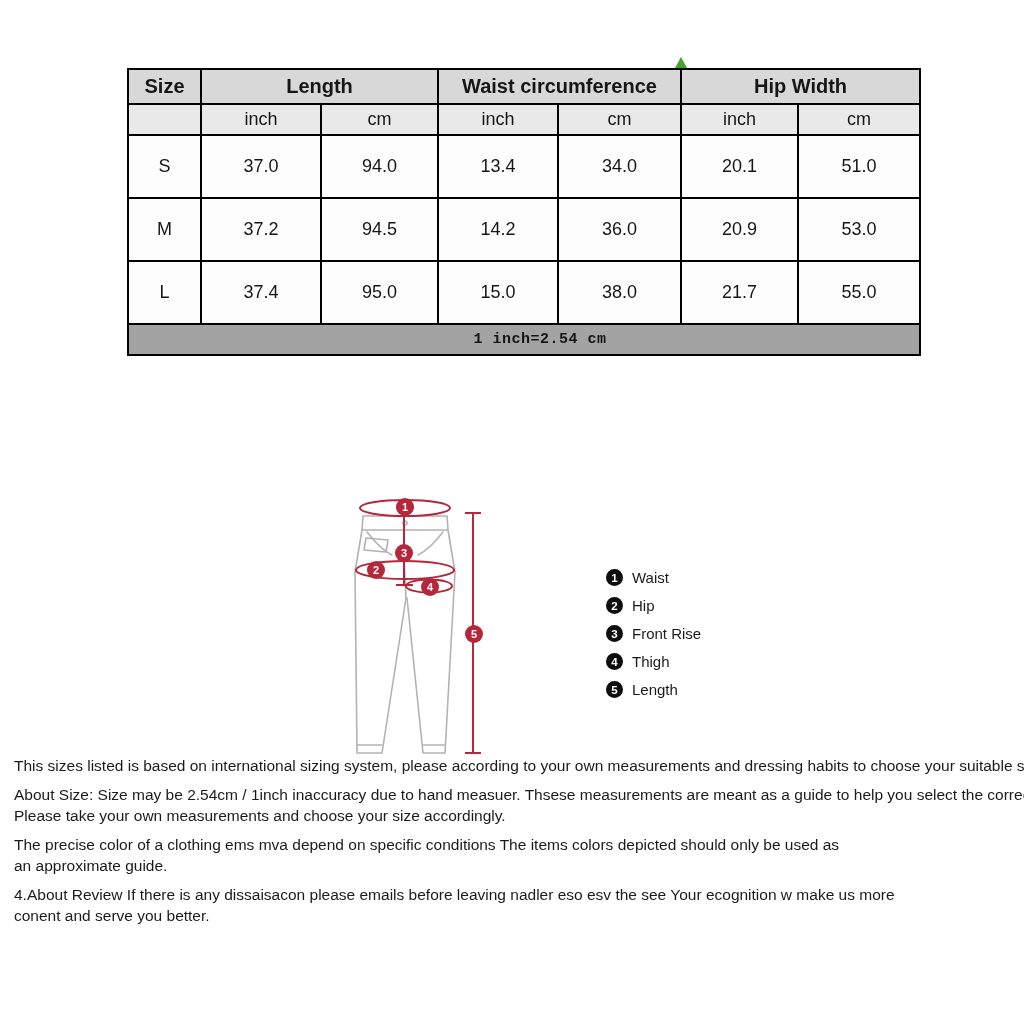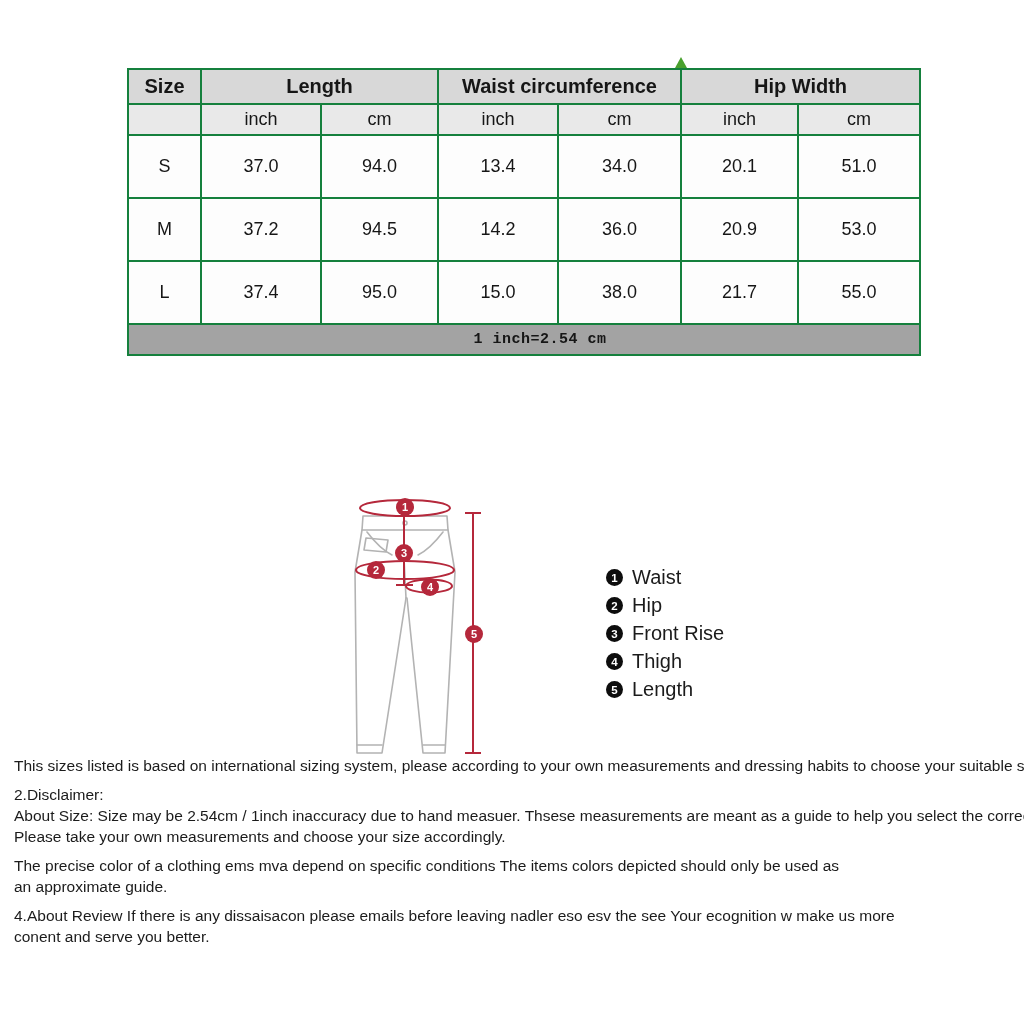--- a/index.html
+++ b/index.html
@@ -6,21 +6,21 @@
   body{font-family:"Liberation Sans",sans-serif;background:#fff;}
   .canvas{position:relative;width:1024px;height:1024px;background:#ffffff;overflow:hidden;}
 
   
   table.size-table{
     position:absolute;left:127px;top:68px;width:792px;
     border-collapse:collapse;table-layout:fixed;
     font-family:"Liberation Sans",sans-serif;color:#161616;
   }
   table.size-table td,table.size-table th{
-    border:2px solid #15803d;text-align:center;vertical-align:middle;
+    border:2px solid #000000;text-align:center;vertical-align:middle;
     padding:0;overflow:hidden;white-space:nowrap;
   }
   tr.hrow1 th{background:#d8d8d8;font-size:20px;font-weight:bold;height:33px;}
   tr.hrow2 th{background:#e9e9e9;font-size:18px;font-weight:normal;height:29px;}
   tr.drow td{background:#fdfdfd;font-size:18px;height:61px;font-weight:normal;}
   tr.nrow td{
     background:#a3a3a3;height:29px;
     font-family:"Liberation Mono",monospace;font-weight:bold;font-size:15px;letter-spacing:.5px;padding-left:32px;
   }
 
@@ -42,21 +42,21 @@
   }
 
   
   .legend{position:absolute;left:606px;top:569px;}
   .legend-item{display:flex;align-items:center;margin-bottom:11px;height:17px;}
   .legend-dot{
     width:17px;height:17px;border-radius:50%;background:#0d0d0d;color:#ffffff;
     font-size:11.5px;font-weight:bold;display:inline-flex;align-items:center;justify-content:center;
     margin-right:9px;flex:0 0 auto;
   }
-  .legend-label{font-size:20px;color:#1b1b1b;}
+  .legend-label{font-size:15px;color:#1b1b1b;}
 
   
   .notes{position:absolute;left:14px;top:755px;width:1002px;color:#1b1b1b;}
   .note-section{margin-bottom:8px;}
   .nline{font-size:15.5px;line-height:21px;white-space:nowrap;}
 </style>
 </head>
 <body>
 
 <div class="canvas">
@@ -188,21 +188,20 @@
       <span class="legend-dot">5</span>
       <span class="legend-label">Length</span>
     </div>
   </div>
 
   <div class="notes">
     <div class="note-section">
       <div class="nline">This sizes listed is based on international sizing system, please according to your own measurements and dressing habits to choose your suitable size.</div>
     </div>
     <div class="note-section">
-      <div class="nline">2.Disclaimer:</div>
       <div class="nline">About Size: Size may be 2.54cm / 1inch inaccuracy due to hand measuer. Thsese measurements are meant as a guide to help you select the correct size.</div>
       <div class="nline">Please take your own measurements and choose your size accordingly.</div>
     </div>
     <div class="note-section">
       <div class="nline">The precise color of a clothing ems mva depend on specific conditions The items colors depicted should only be used as</div>
       <div class="nline">an approximate guide.</div>
     </div>
     <div class="note-section">
       <div class="nline">4.About Review If there is any dissaisacon please emails before leaving nadler eso esv the see Your ecognition w make us more</div>
       <div class="nline">conent and serve you better.</div>

